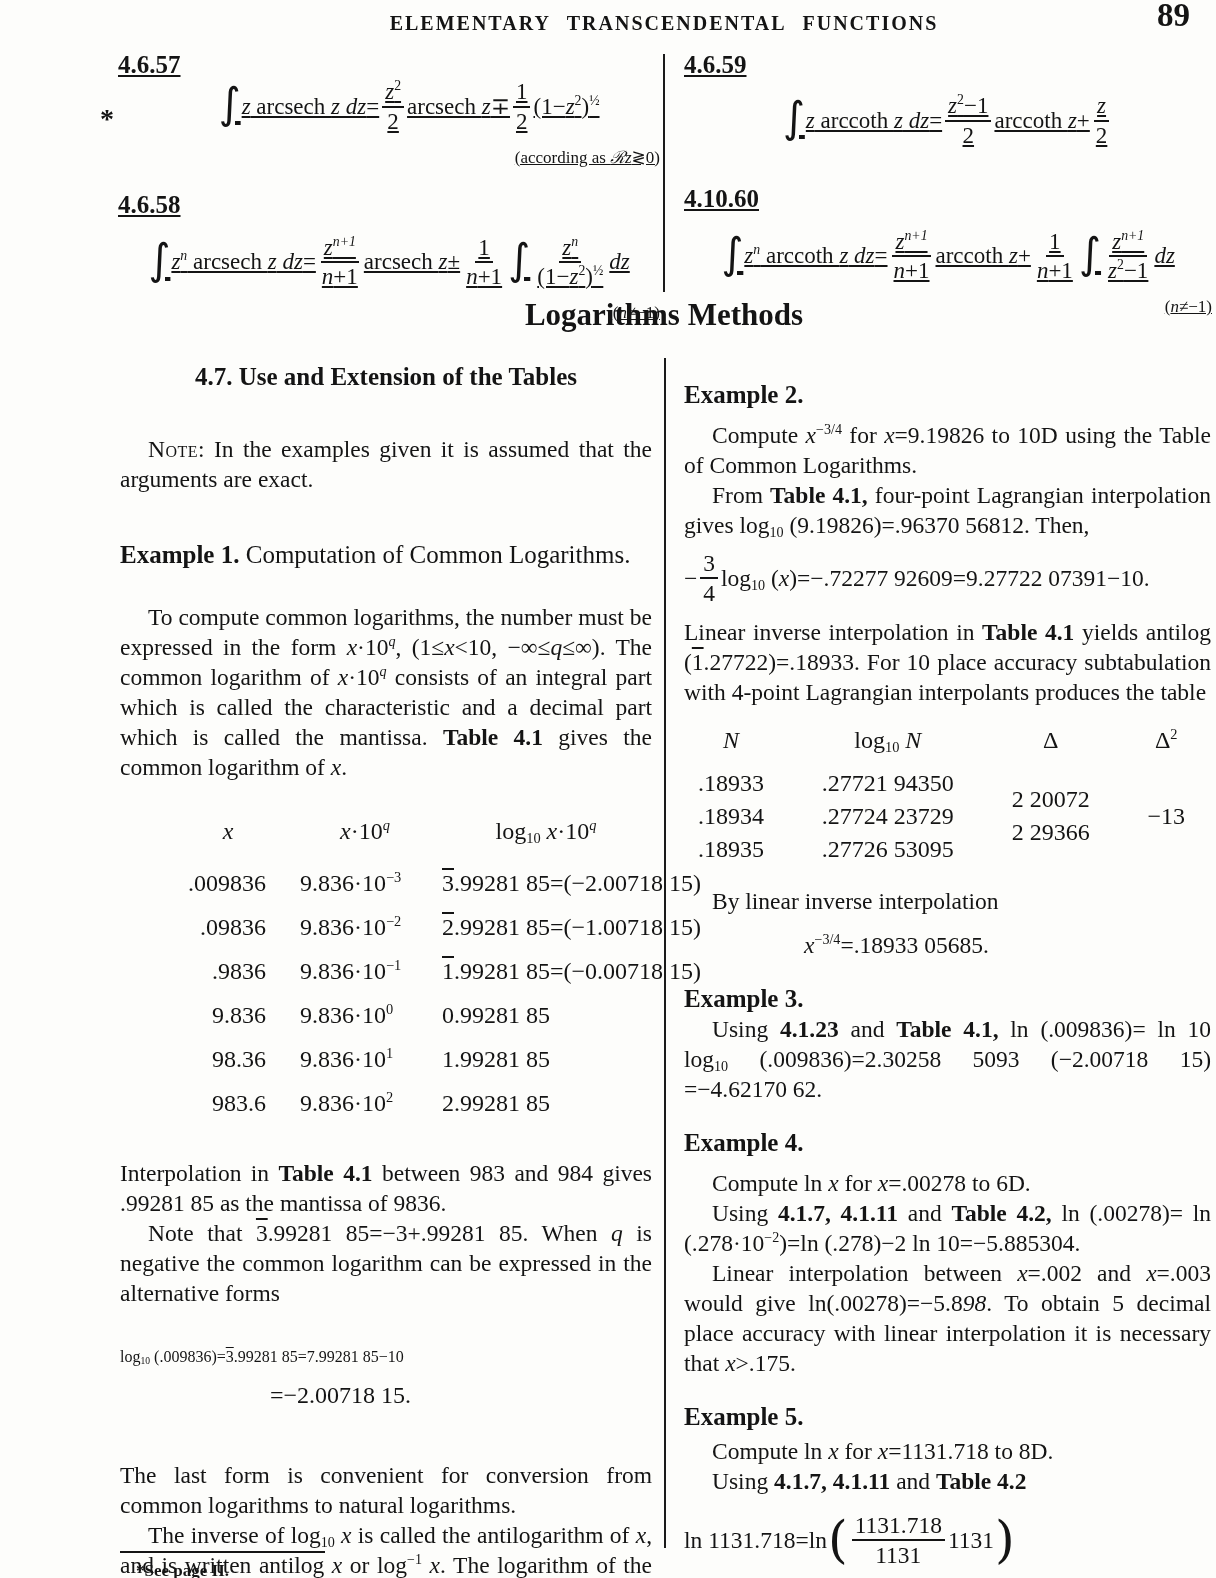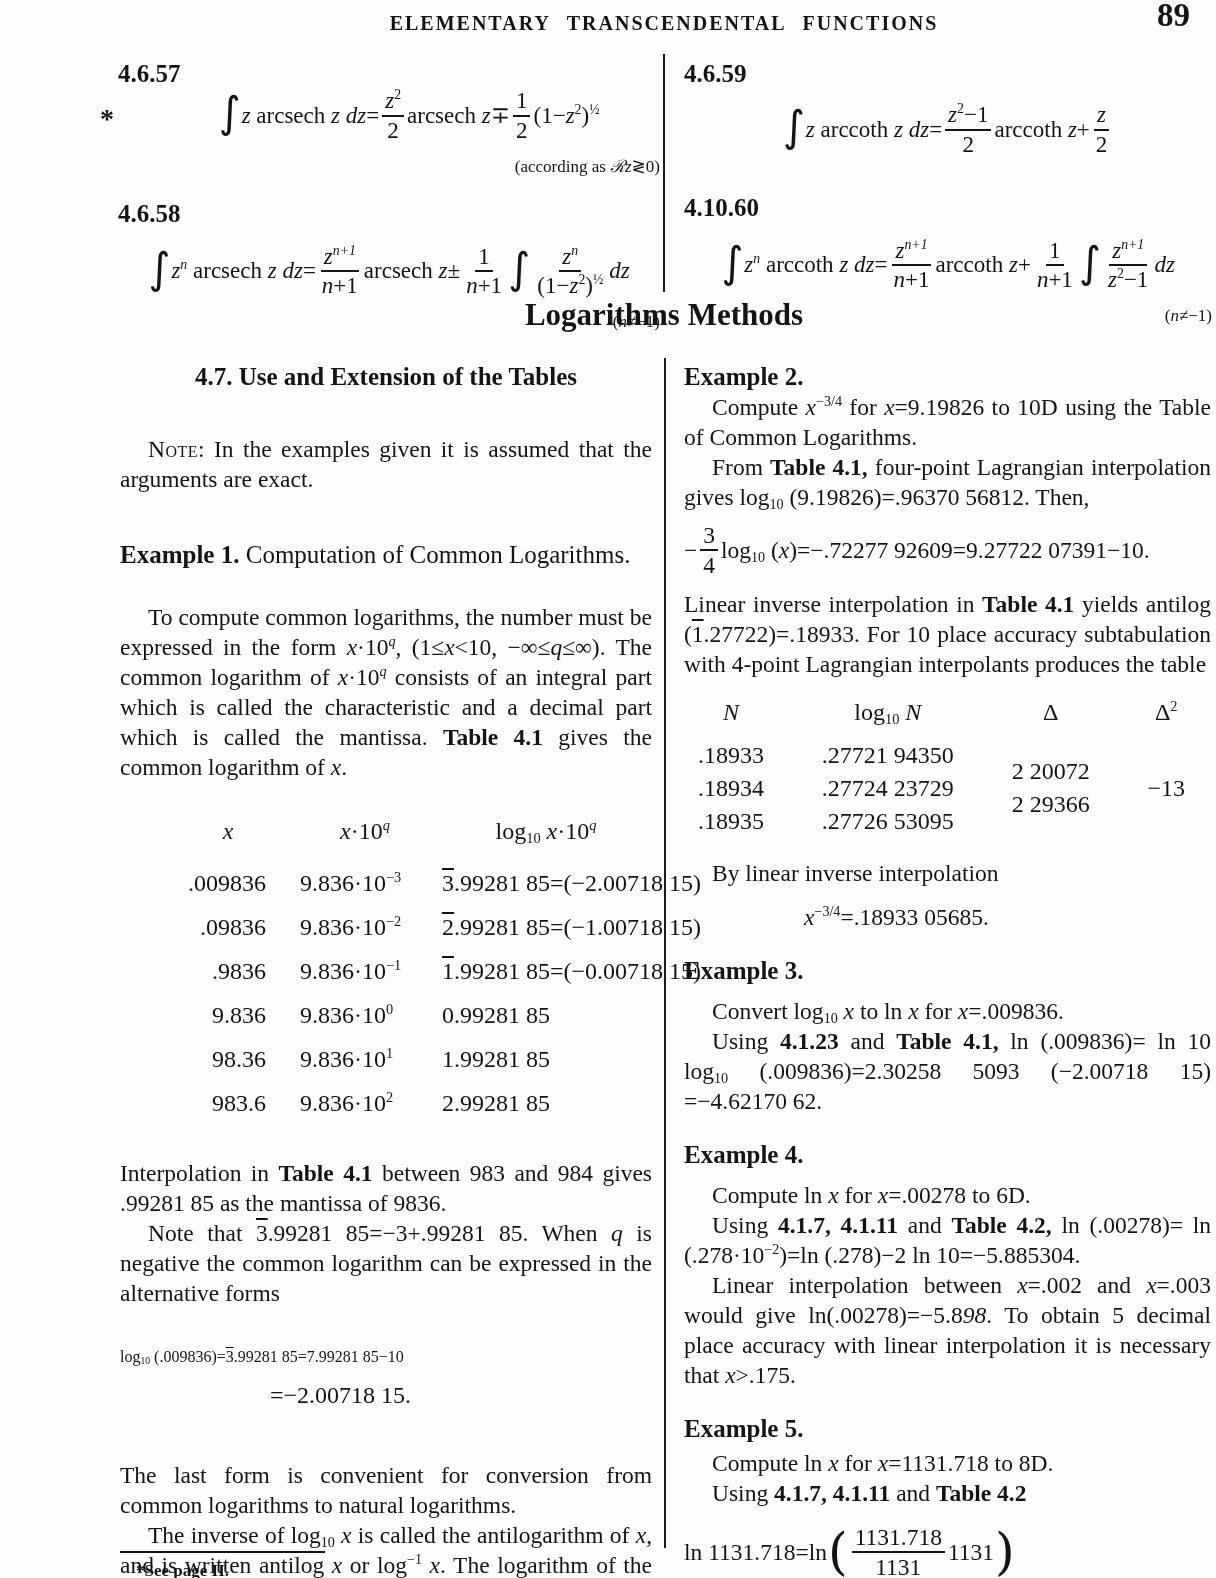--- a/index.html
+++ b/index.html
@@ -12,21 +12,21 @@
   
   .runhead{position:absolute;left:114px;top:8px;width:1100px;text-align:center;}
   .rh-title{font-weight:bold;font-size:20px;letter-spacing:2px;word-spacing:10px;}
   .pagenum{position:absolute;right:26px;top:0px;font-size:33px;font-weight:bold;}
   .star{position:absolute;left:100px;top:104px;font-size:28px;font-weight:bold;}
   
   .vrule{position:absolute;width:2px;background:#1a1a1a;}
   .vrule-top{left:663px;top:54px;height:238px;}
   .vrule-main{left:664px;top:358px;height:1190px;}
   
-  .eqs{position:absolute;top:60px;}
+  .eqs{position:absolute;top:51px;text-decoration:underline;}
   .eqs-l{left:118px;width:542px;}
   .eqs-r{left:684px;width:528px;}
   .eq-label{font-weight:bold;font-size:25px;line-height:28px;}
   .eq-row{display:flex;align-items:center;justify-content:center;font-size:23px;margin-top:2px;white-space:nowrap;}
   .eq-row-57{padding-left:40px;margin-top:0;}
   .eq-row-59{margin-top:14px;}
   .eq-row-58,.eq-row-60{margin-top:16px;}
   .intg{font-family:"DejaVu Sans",sans-serif;font-size:185%;font-weight:400;line-height:1;margin:0 1px 4px 0;}
   .frac{display:inline-flex;flex-direction:column;align-items:center;margin:0 3px;line-height:1.12;}
   .frac .num{border-bottom:2px solid #141414;padding:0 3px 1px;text-align:center;}
@@ -227,22 +227,22 @@
 
     <p class="para pinterp"><span>Interpolation in </span><span class="bd">Table 4.1</span><span> between 983 and 984 gives .99281 85 as the mantissa of 9836.</span></p>
     <p class="para ind"><span>Note that </span><span class="ov">3</span><span>.99281 85=−3+.99281 85.  When </span><span class="it">q</span><span> is negative the common logarithm can be expressed in the alternative forms</span></p>
     <div class="disp disp1"><span>log</span><sub>10</sub><span> (.009836)=</span><span class="ov">3</span><span>.99281 85=7.99281 85−10</span></div>
     <div class="disp disp2"><span>=−2.00718 15.</span></div>
     <p class="para plast"><span>The last form is convenient for conversion from common logarithms to natural logarithms.</span></p>
     <p class="para ind"><span>The inverse of log</span><sub>10</sub><span> </span><span class="it">x</span><span> is called the antilogarithm of </span><span class="it">x</span><span>, and is written antilog </span><span class="it">x</span><span> or log</span><sup>−1</sup><span> </span><span class="it">x</span><span>.  The logarithm of the reciprocal of a number is called the cologarithm, written colog.</span></p>
   </div>
 
   <div class="col col-right">
-    <p class="para extitle" style="margin-top:4px"><span class="bd">Example 2.</span></p>
-    <p class="para ind" style=""><span>Compute </span><span class="it">x</span><sup>−3/4</sup><span> for </span><span class="it">x</span><span>=9.19826 to 10D using the Table of Common Logarithms.</span></p>
+    <p class="para extitle" style="margin-top:22px"><span class="bd">Example 2.</span></p>
+    <p class="para ind" style="margin-top:10px"><span>Compute </span><span class="it">x</span><sup>−3/4</sup><span> for </span><span class="it">x</span><span>=9.19826 to 10D using the Table of Common Logarithms.</span></p>
     <p class="para ind"><span>From </span><span class="bd">Table 4.1,</span><span> four-point Lagrangian interpolation gives log</span><sub>10</sub><span> (9.19826)=.96370 56812.  Then,</span></p>
     <div class="disp dfrac">
       <span class="m"><span>−</span></span>
       <span class="frac">
           <span class="num"><span>3</span></span>
           <span class="den"><span>4</span></span>
         </span>
       <span class="m"><span> log</span><sub>10</sub><span> (</span><span class="it">x</span><span>)=−.72277 92609=9.27722 07391−10.</span></span>
     </div>
     <p class="para"><span>Linear inverse interpolation in </span><span class="bd">Table 4.1</span><span> yields antilog (</span><span class="ov">1</span><span>.27722)=.18933.  For 10 place accuracy subtabulation with 4-point Lagrangian interpolants produces the table</span></p>
@@ -268,21 +268,20 @@
       <div class="rt-col">
         <div class="rt-h"><span>Δ</span><sup>2</sup></div>
         <div class="rt-v rt-d2v">−13</div>
       </div>
     </div>
 
     <p class="para ind"><span>By linear inverse interpolation</span></p>
     <div class="disp rdisp"><span class="it">x</span><sup>−3/4</sup><span>=.18933 05685.</span></div>
 
     <p class="para extitle"><span class="bd">Example 3.</span></p>
-    <p class="para ind" style="margin-top:10px"><span>Convert log</span><sub>10</sub><span> </span><span class="it">x</span><span> to ln </span><span class="it">x</span><span> for </span><span class="it">x</span><span>=.009836.</span></p>
     <p class="para ind"><span>Using </span><span class="bd">4.1.23</span><span> and </span><span class="bd">Table 4.1,</span><span> ln (.009836)= ln 10 log</span><sub>10</sub><span> (.009836)=2.30258 5093 (−2.00718 15) =−4.62170 62.</span></p>
 
     <p class="para extitle"><span class="bd">Example 4.</span></p>
     <p class="para ind" style="margin-top:10px"><span>Compute ln </span><span class="it">x</span><span> for </span><span class="it">x</span><span>=.00278 to 6D.</span></p>
     <p class="para ind"><span>Using </span><span class="bd">4.1.7, 4.1.11</span><span> and </span><span class="bd">Table 4.2,</span><span> ln (.00278)= ln (.278·10</span><sup>−2</sup><span>)=ln (.278)−2 ln 10=−5.885304.</span></p>
     <p class="para ind"><span>Linear interpolation between </span><span class="it">x</span><span>=.002 and </span><span class="it">x</span><span>=.003 would give ln(.00278)=−5.8</span><span class="it">98</span><span>.  To obtain 5 decimal place accuracy with linear interpolation it is necessary that </span><span class="it">x</span><span>&gt;.175.</span></p>
 
     <p class="para extitle"><span class="bd">Example 5.</span></p>
     <p class="para ind" style="margin-top:4px"><span>Compute ln </span><span class="it">x</span><span> for </span><span class="it">x</span><span>=1131.718 to 8D.</span></p>
     <p class="para ind"><span>Using </span><span class="bd">4.1.7, 4.1.11</span><span> and </span><span class="bd">Table 4.2</span></p>

